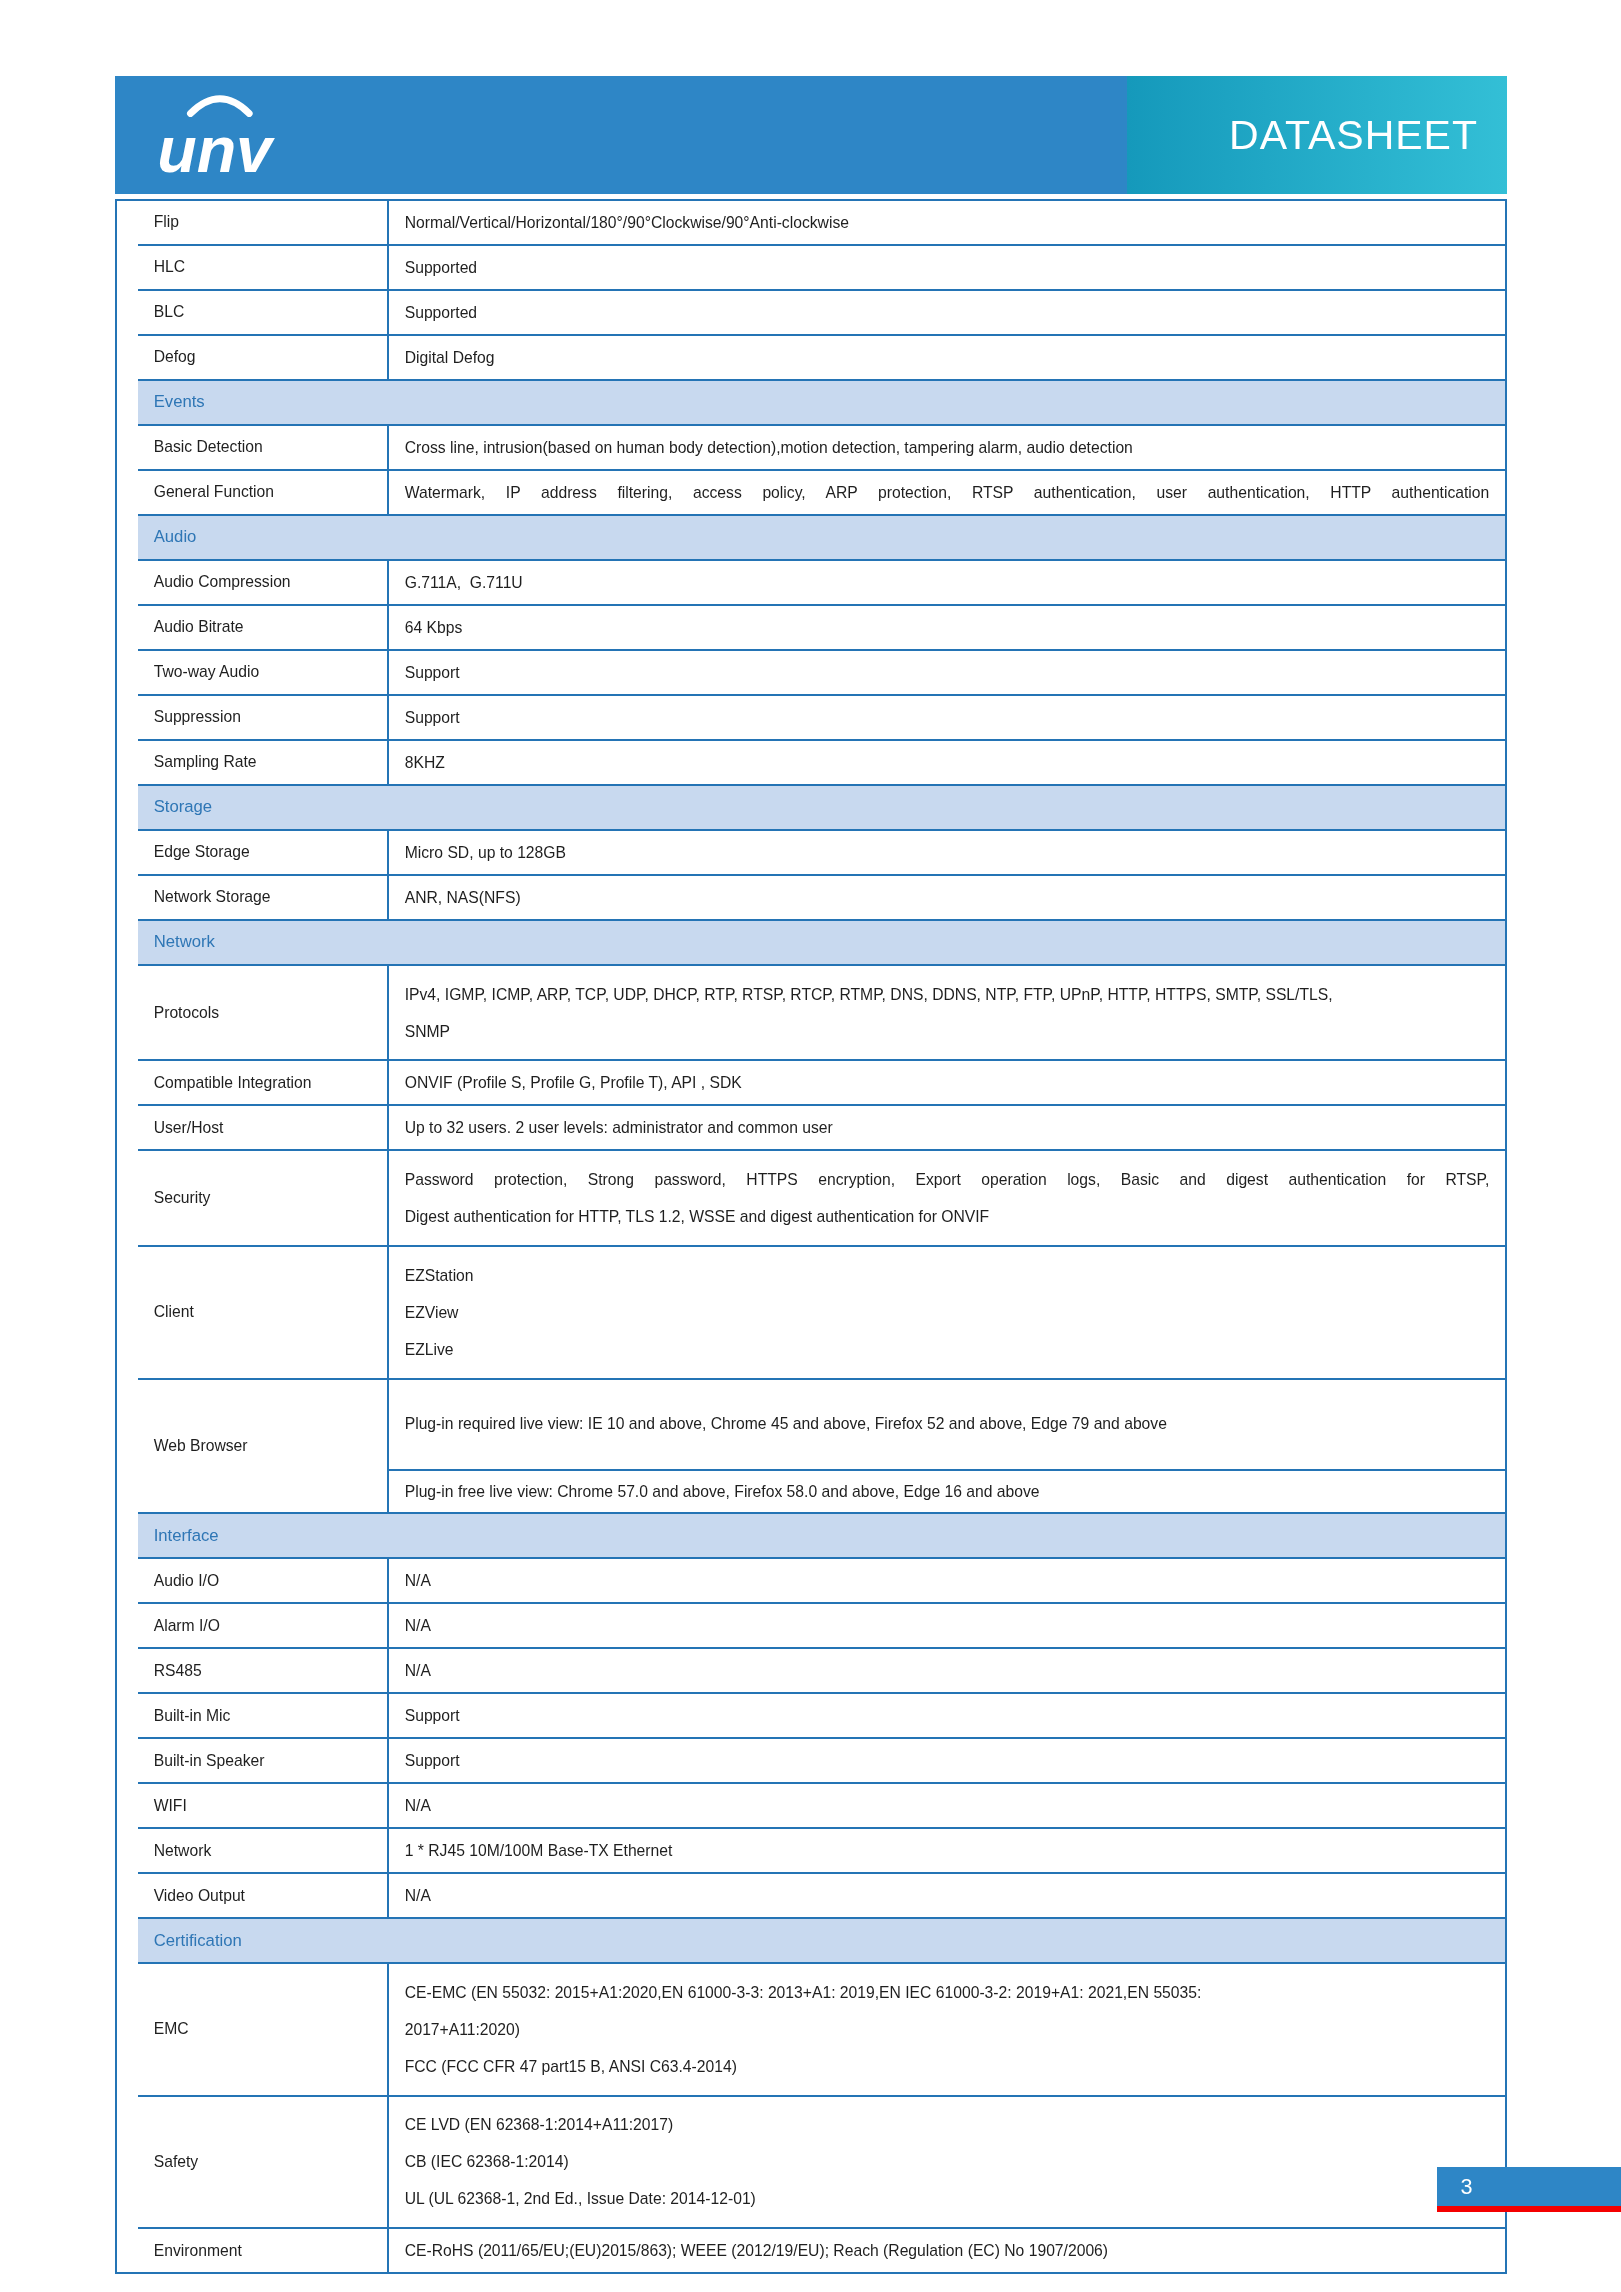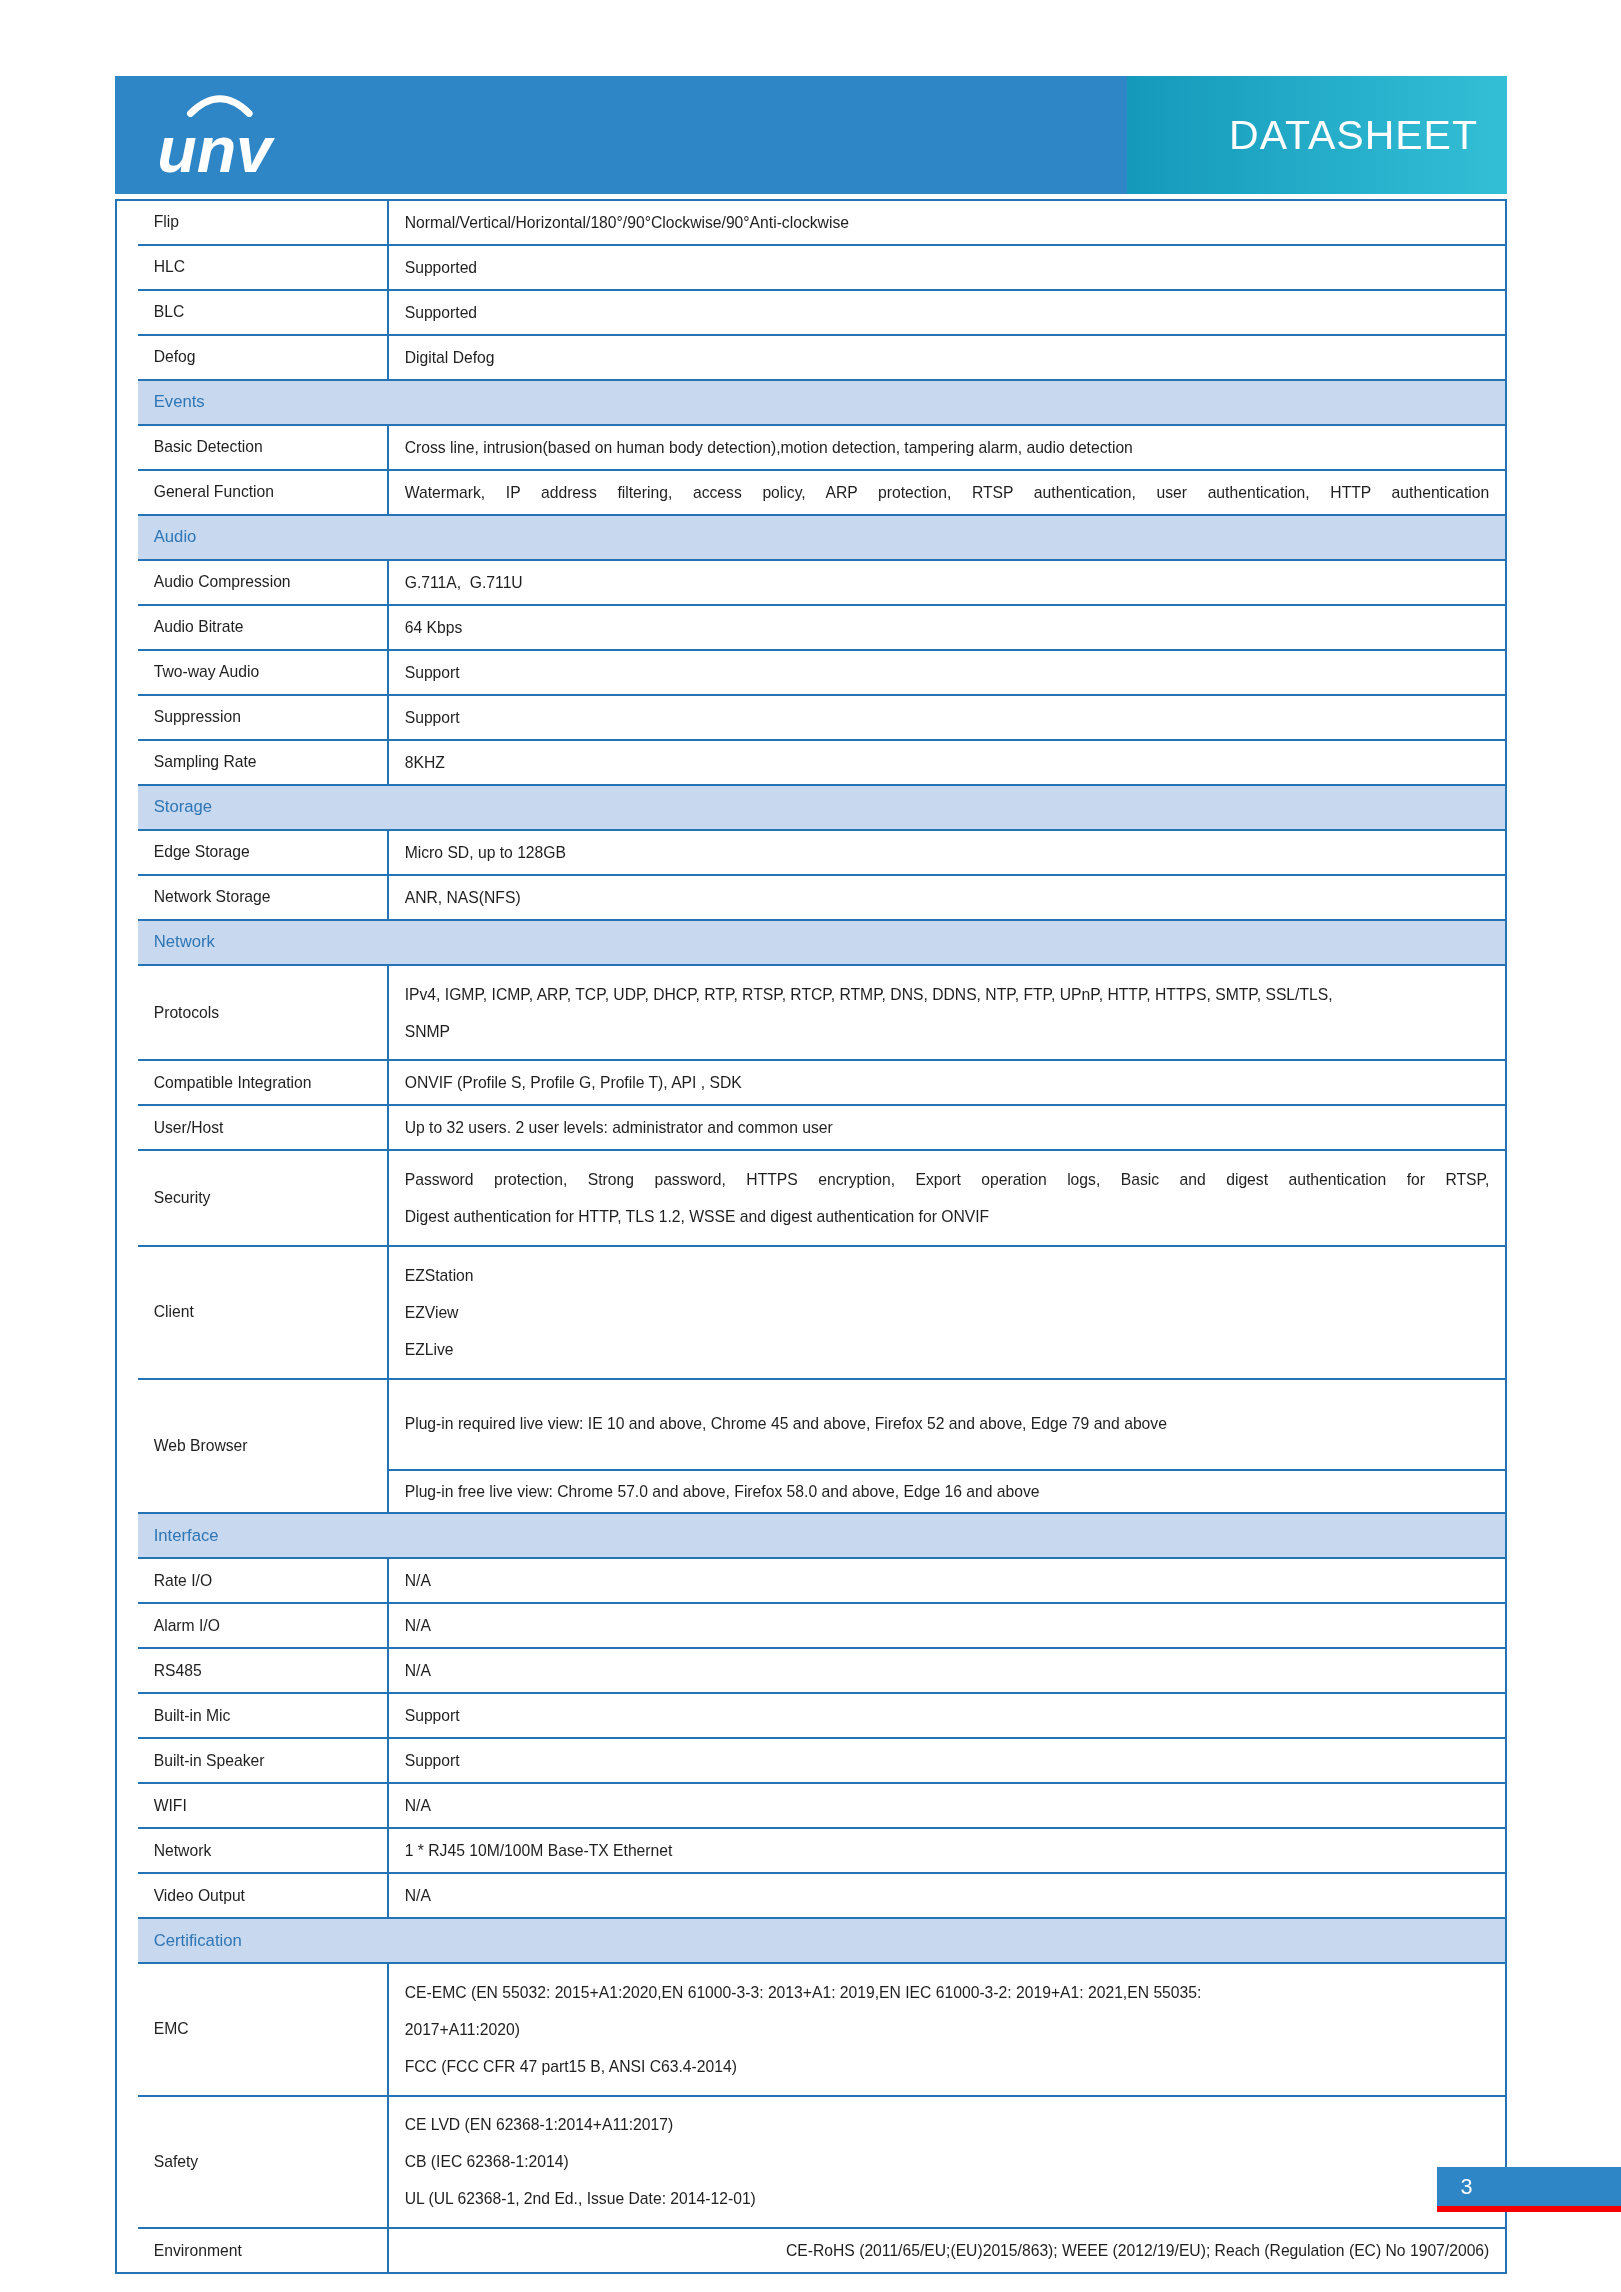--- a/index.html
+++ b/index.html
@@ -32,21 +32,21 @@
 
   
   .spec-table{
     margin-top:4.9px;
     border:2px solid var(--border-blue);
     border-top-width:2.9px;border-bottom-width:2.9px;
     background:#fff;
     padding-left:21px;
   }
   .trow{display:flex;border-bottom:2.9px solid var(--border-blue);}
-  .trow:last-child{border-bottom:none;text-align:right;}
+  .trow:last-child{border-bottom:none;}
   .trow.section{
     background:var(--section-bg);color:var(--section-text);
     font-size:16.7px;min-height:45px;align-items:center;padding:9.8px 15.7px;
   }
   .cell{font-size:15.7px;}
   .cell.label{
     width:251px;flex:0 0 251px;border-right:2px solid var(--border-blue);
     padding:9.8px 15.7px;display:flex;align-items:center;min-height:43px;
   }
   .cell.value{
@@ -204,21 +204,21 @@
       </div>
       <div class="trow spec">
         <div class="cell label">Web Browser</div>
         <div class="cell value split">
           <div class="subcell">Plug-in required live view: IE 10 and above, Chrome 45 and above, Firefox 52 and above, Edge 79 and above</div>
           <div class="subcell">Plug-in free live view: Chrome 57.0 and above, Firefox 58.0 and above, Edge 16 and above</div>
         </div>
       </div>
       <div class="trow section">Interface</div>
       <div class="trow spec">
-        <div class="cell label">Rate I/O</div>
+        <div class="cell label">Audio I/O</div>
         <div class="cell value">
           <div class="line">N/A</div>
         </div>
       </div>
       <div class="trow spec">
         <div class="cell label">Alarm I/O</div>
         <div class="cell value">
           <div class="line">N/A</div>
         </div>
       </div>

